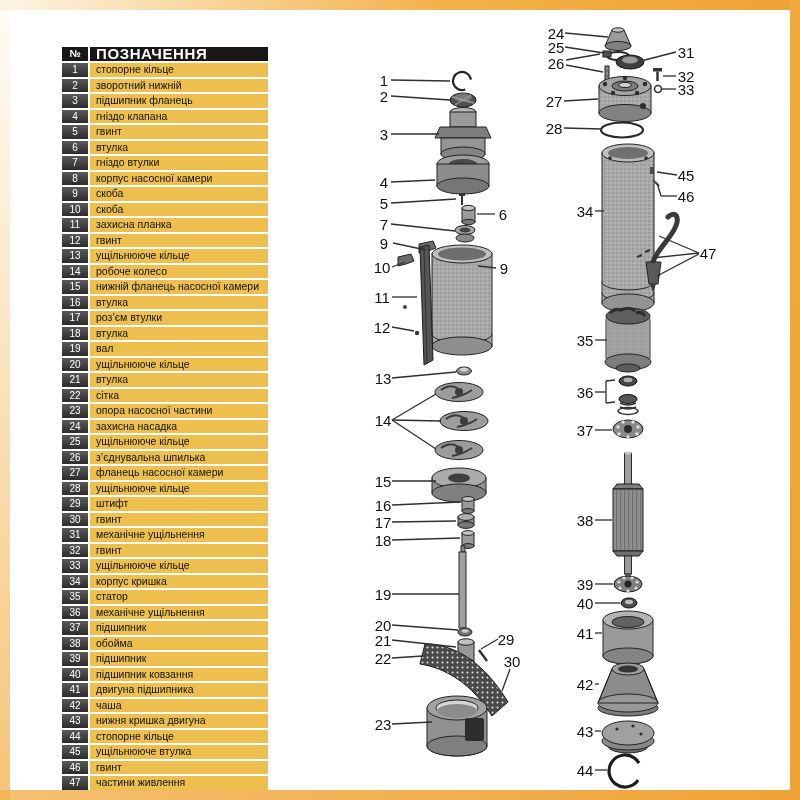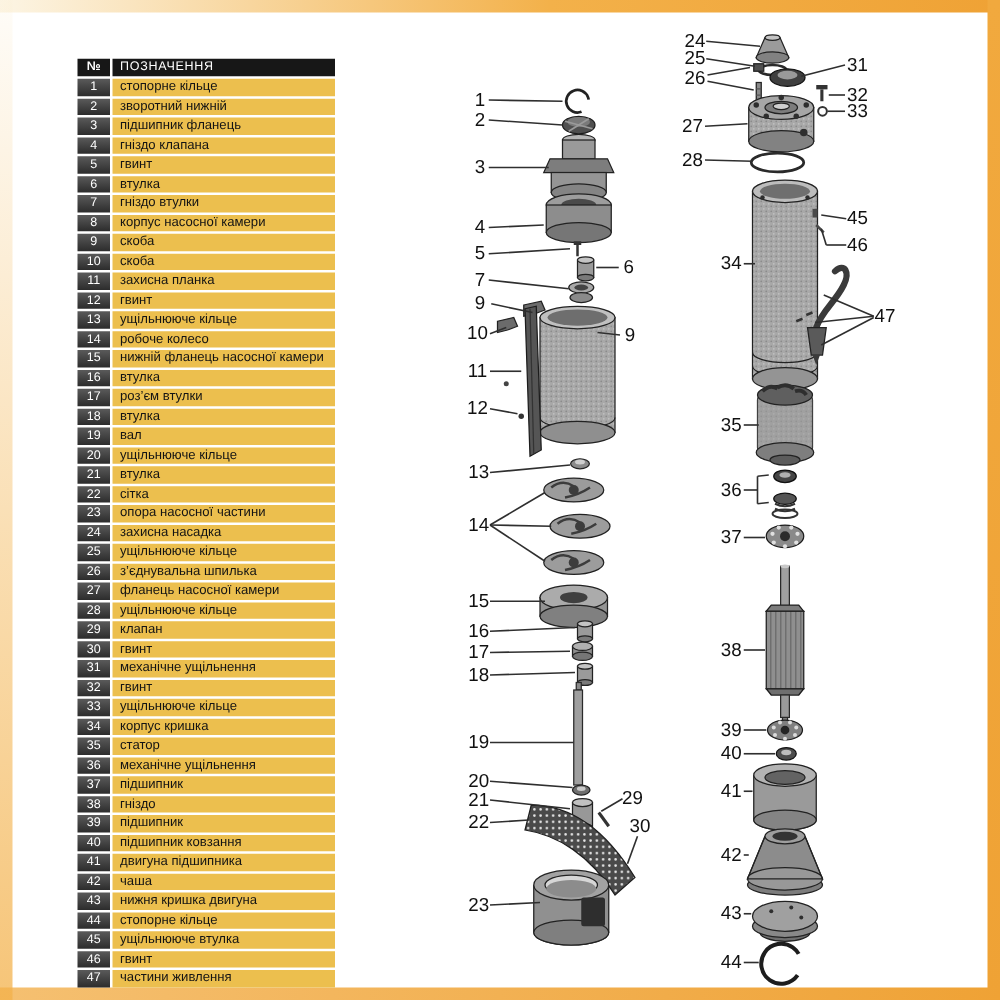--- a/index.html
+++ b/index.html
@@ -14,22 +14,22 @@
   .frame-bottom{position:absolute;left:0;bottom:0;width:800px;height:10px;
     background:linear-gradient(to right,#f5c071,#efa235);}
   .frame-left{position:absolute;left:0;top:0;width:10px;height:800px;
     background:linear-gradient(to bottom,rgba(250,238,210,.15),rgba(243,177,74,.75));}
 
   
   .parts-table{position:absolute;left:62px;top:47px;width:206px;}
   .t-header{display:flex;gap:2px;height:14px;margin-bottom:2px;}
   .h-num{width:26px;background:#171717;color:#fff;font-size:10px;line-height:14px;
     font-weight:bold;text-align:center;}
-  .h-name{flex:1;background:#171717;color:#fff;font-size:10px;line-height:14px;
-    font-weight:normal;padding-left:6px;letter-spacing:.6px;}
+  .h-name{flex:1;background:#171717;color:#fff;font-size:15px;line-height:14px;
+    font-weight:bold;padding-left:6px;letter-spacing:.6px;}
   .t-row{display:flex;gap:2px;height:13.5px;margin-bottom:2px;}
   .c-num{width:26px;background:linear-gradient(#5a5a5a,#2c2c2c);color:#fff;
     font-size:10px;line-height:13.5px;text-align:center;}
   .c-name{flex:1;background:#ecbf4e;color:#141414;font-size:10.5px;line-height:13.5px;
     padding-left:6px;white-space:nowrap;overflow:hidden;}
 
   
   #diagram{position:absolute;left:0;top:0;width:800px;height:800px;}
   #art{position:absolute;left:0;top:0;}
   #leaders line{stroke:#2f2f2f;stroke-width:1.3;}
@@ -159,21 +159,21 @@
         <div class="t-row">
           <div class="c-num">27</div>
           <div class="c-name">фланець насосної камери</div>
         </div>
         <div class="t-row">
           <div class="c-num">28</div>
           <div class="c-name">ущільнююче кільце</div>
         </div>
         <div class="t-row">
           <div class="c-num">29</div>
-          <div class="c-name">клапан</div>
+          <div class="c-name">штифт</div>
         </div>
         <div class="t-row">
           <div class="c-num">30</div>
           <div class="c-name">гвинт</div>
         </div>
         <div class="t-row">
           <div class="c-num">31</div>
           <div class="c-name">механічне ущільнення</div>
         </div>
         <div class="t-row">
@@ -195,21 +195,21 @@
         <div class="t-row">
           <div class="c-num">36</div>
           <div class="c-name">механічне ущільнення</div>
         </div>
         <div class="t-row">
           <div class="c-num">37</div>
           <div class="c-name">підшипник</div>
         </div>
         <div class="t-row">
           <div class="c-num">38</div>
-          <div class="c-name">гніздо</div>
+          <div class="c-name">обойма</div>
         </div>
         <div class="t-row">
           <div class="c-num">39</div>
           <div class="c-name">підшипник</div>
         </div>
         <div class="t-row">
           <div class="c-num">40</div>
           <div class="c-name">підшипник ковзання</div>
         </div>
         <div class="t-row">

